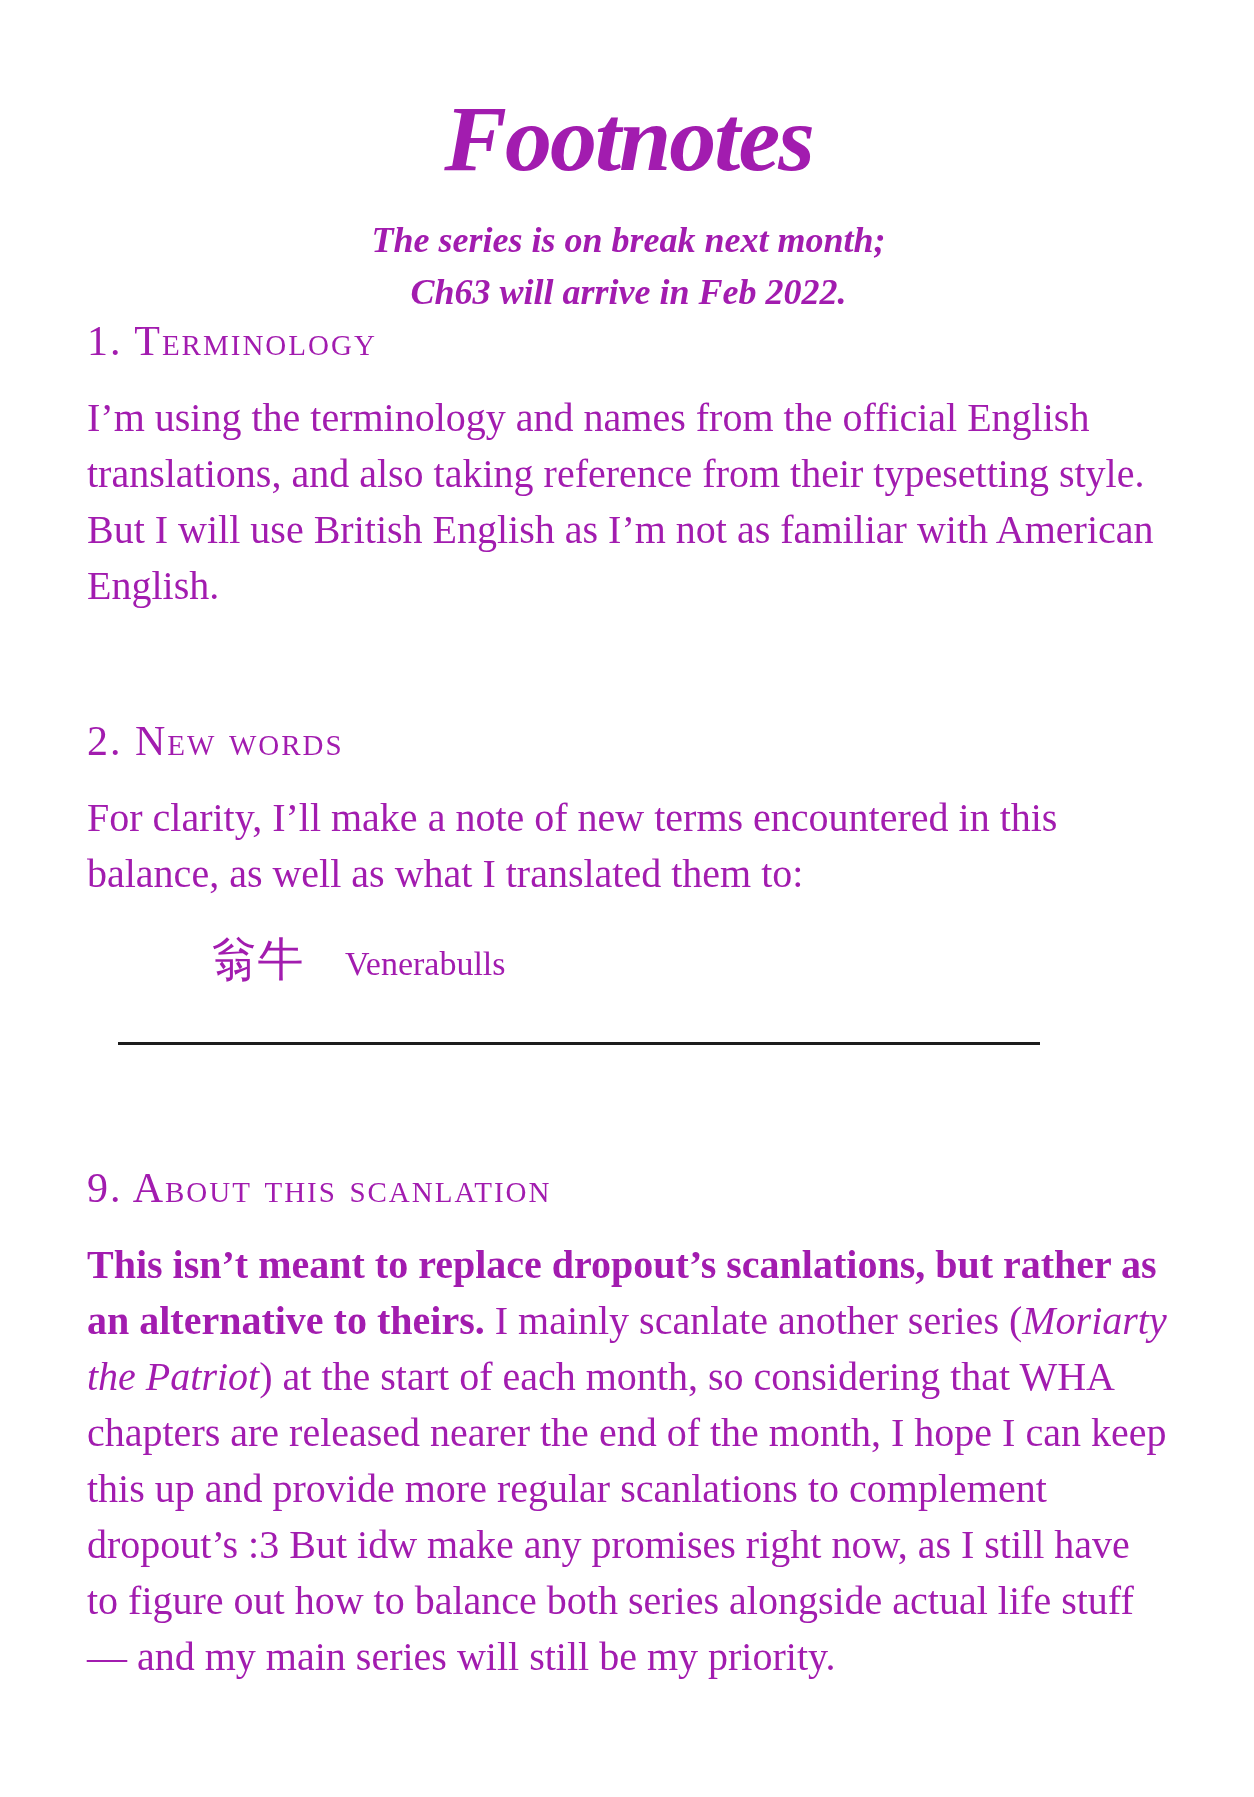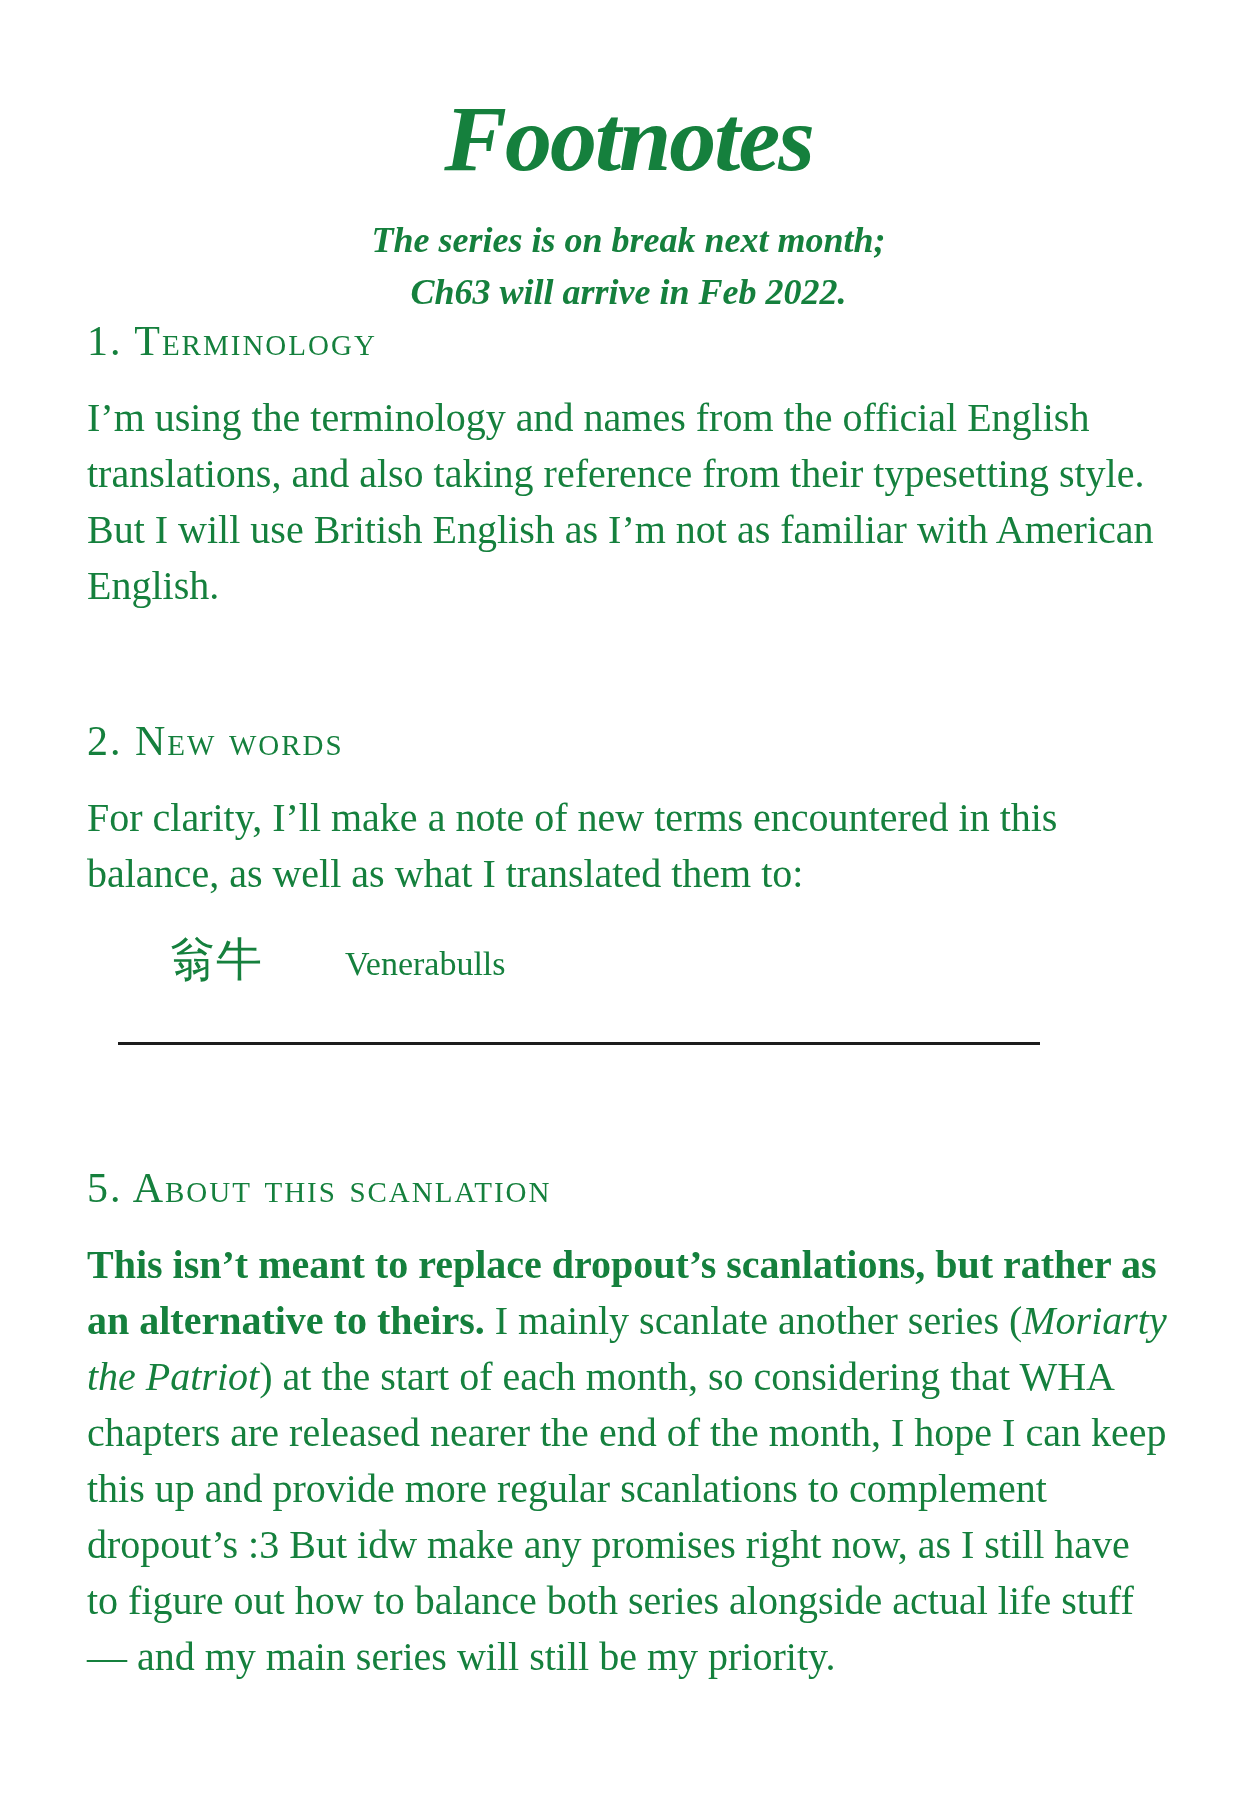--- a/index.html
+++ b/index.html
@@ -1,21 +1,21 @@
 <!DOCTYPE html>
 <html><head>
 <meta charset="utf-8">
 <style>
   html, body { margin: 0; padding: 0; background: #ffffff; }
   .page {
     position: relative;
     width: 1254px;
     height: 1797px;
     background: #ffffff;
-    color: #15803d;
+    color: #a21caf;
     font-family: "Liberation Serif", "DejaVu Serif", serif;
     box-sizing: border-box;
     padding: 88px 84px 0 87px;
     overflow: hidden;
   }
   .title {
     margin: 0;
     font-size: 94px;
     line-height: 1.08;
     font-weight: bold;
@@ -48,20 +48,21 @@
   .sec-terminology { }
   .sec-newwords   { margin-top: 104px; }
   .sec-about      { margin-top: 120px; }
   .glossary { margin-top: 30px; }
   .glossary-row {
     display: flex;
     align-items: baseline;
     padding-left: 83px;
     font-size: 34px;
     line-height: 56px;
+    text-align: center;
   }
   .g-kanji  { width: 175px; font-size: 46px; }
   .g-romaji { width: 426px; font-style: italic; }
   .g-translation { }
   .glossary-rule {
     border: none;
     border-top: 3px solid #1c1c1c;
     margin: 50px 0 0 31px;
     width: 922px;
   }
@@ -90,17 +91,17 @@
     <div class="glossary">
       <div class="glossary-row">
         <span class="g-kanji">翁牛</span>
         <span class="g-translation">Venerabulls</span>
       </div>
       <hr class="glossary-rule">
     </div>
   </section>
 
   <section class="sec-about">
-    <h2 class="section-heading">5. About this scanlation</h2>
+    <h2 class="section-heading">9. About this scanlation</h2>
     <p class="body-text"><span style="font-weight: bold;">This isn’t meant to replace dropout’s scanlations, but rather as an alternative to theirs.</span><span> I mainly scanlate another series (</span><span style="font-style: italic;">Moriarty the Patriot</span><span>) at the start of each month, so considering that WHA chapters are released nearer the end of the month, I hope I can keep this up and provide more regular scanlations to complement dropout’s :3 But idw make any promises right now, as I still have to figure out how to balance both series alongside actual life stuff — and my main series will still be my priority.</span></p>
   </section>
 
 </div>
 
 </body></html>

